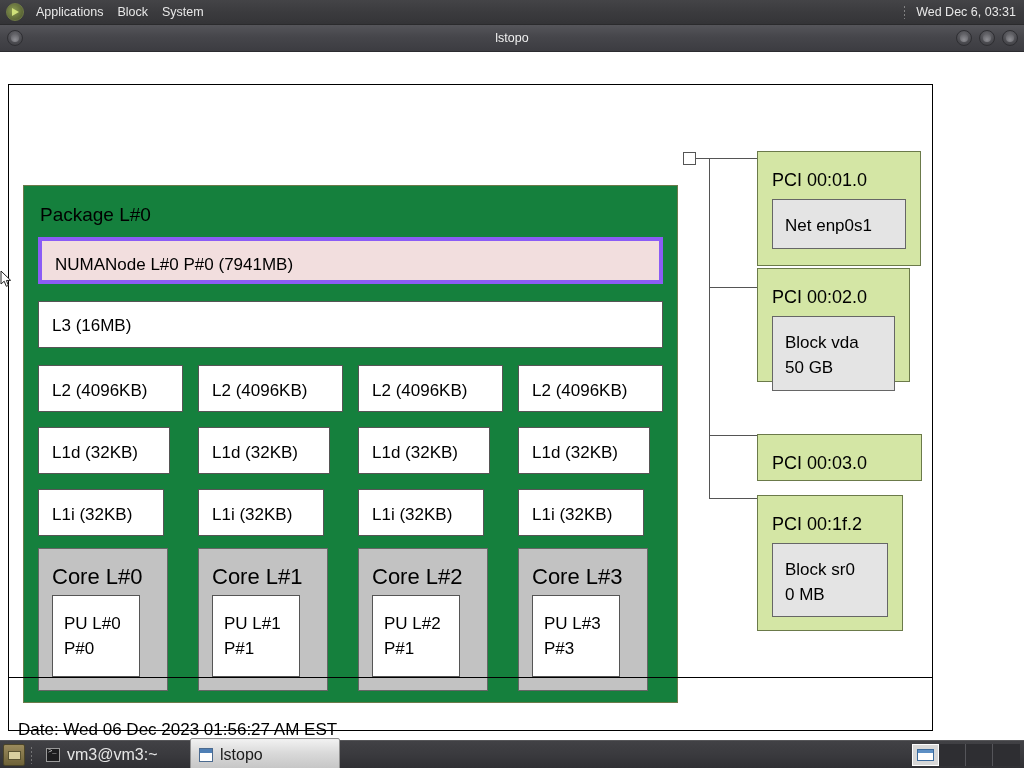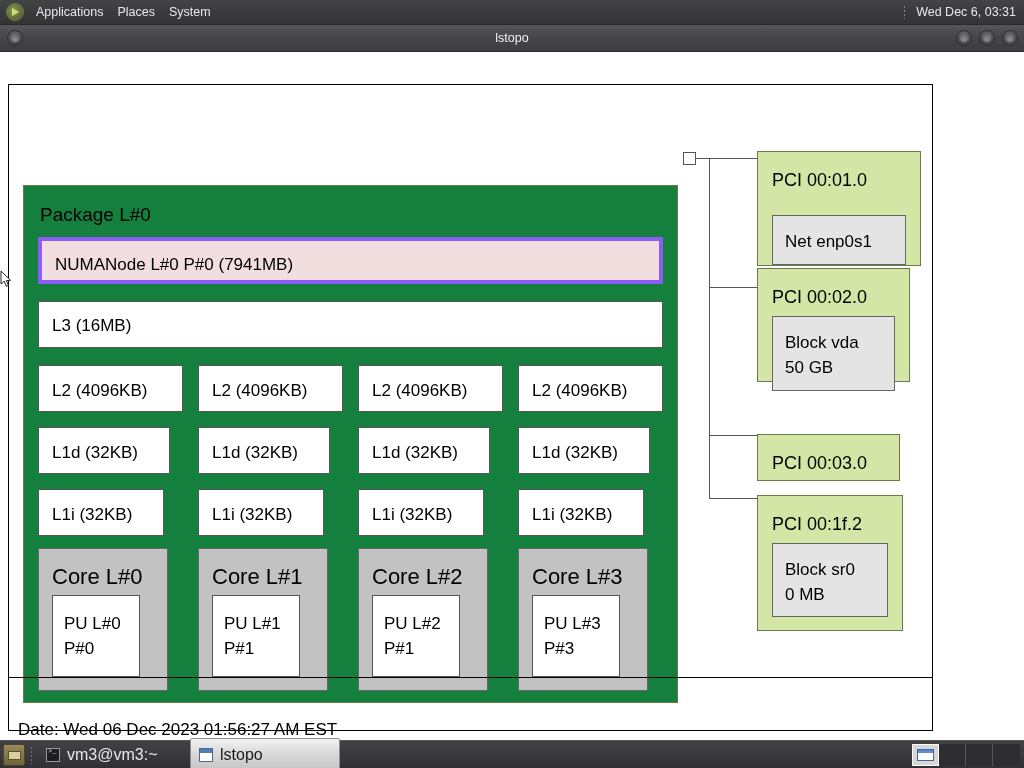--- a/index.html
+++ b/index.html
@@ -404,21 +404,21 @@
   }
 </style>
 </head>
 <body>
 
 <div id="screen">
 
   <div id="top-panel">
     <div class="panel-logo"></div>
     <div class="panel-menu">Applications</div>
-    <div class="panel-menu">Places</div>
+    <div class="panel-menu">Block</div>
     <div class="panel-menu">System</div>
     <div class="panel-spacer"></div>
     <div class="panel-grip"></div>
     <div id="panel-clock">Wed Dec  6, 03:31</div>
   </div>
 
   <div id="app-window">
 
     <div id="title-bar">
       <div class="wbtn" id="wmenu-btn"></div>
@@ -524,34 +524,34 @@
 
       <div class="tree-line" style="left:709px; top:106px; width:1px; height:341px;"></div>
 
       <div class="tree-line" style="left:709px; top:106px;  width:49px; height:1px;"></div>
       <div class="tree-line" style="left:709px; top:235px; width:49px; height:1px;"></div>
       <div class="tree-line" style="left:709px; top:383px; width:49px; height:1px;"></div>
       <div class="tree-line" style="left:709px; top:446px; width:49px; height:1px;"></div>
 
       <div class="pci-box" style="left:757px; top:99px; width:164px; height:115px;">
         <div class="pci-label">PCI 00:01.0</div>
-        <div class="pci-child" style="left:14px; top:47px; width:134px; height:50px;margin-top:16px;">
+        <div class="pci-child" style="left:14px; top:47px; width:134px; height:50px;">
           <span class="c-single">Net enp0s1</span>
         </div>
       </div>
 
       <div class="pci-box" style="left:757px; top:216px; width:153px; height:114px;">
         <div class="pci-label">PCI 00:02.0</div>
         <div class="pci-child" style="left:14px; top:47px; width:123px; height:75px;">
           <span class="c1">Block vda</span>
           <span class="c2">50 GB</span>
         </div>
       </div>
 
-      <div class="pci-box" style="left:757px; top:382px; width:143px; height:47px;">
+      <div class="pci-box" style="left:757px; top:382px; width:165px; height:47px;">
         <div class="pci-label">PCI 00:03.0</div>
       </div>
 
       <div class="pci-box" style="left:757px; top:443px; width:146px; height:136px;">
         <div class="pci-label">PCI 00:1f.2</div>
         <div class="pci-child" style="left:14px; top:47px; width:116px; height:74px;">
           <span class="c1">Block sr0</span>
           <span class="c2">0 MB</span>
         </div>
       </div>

